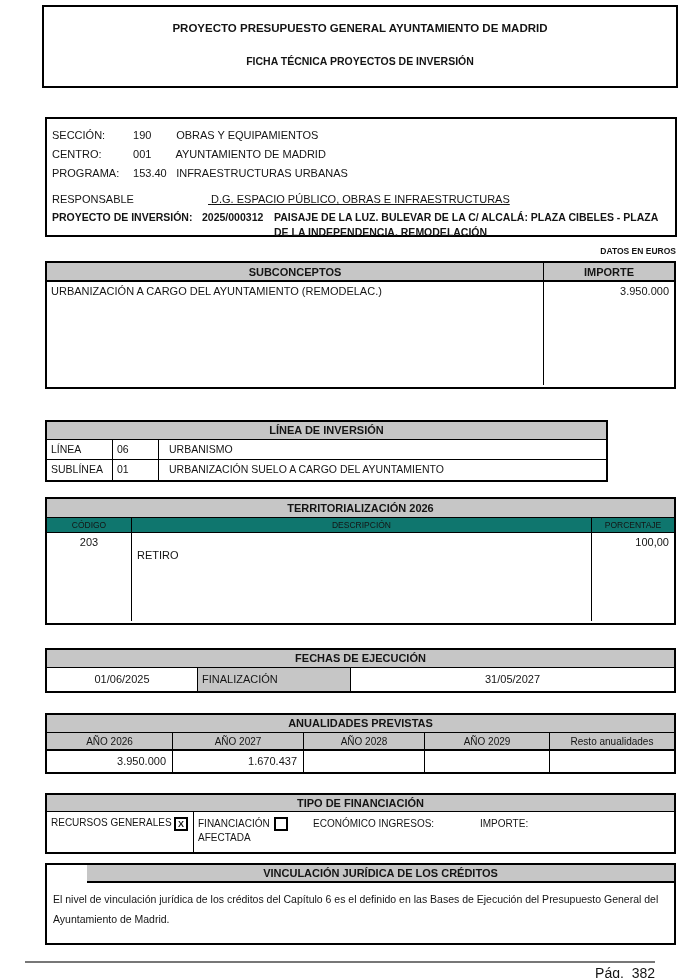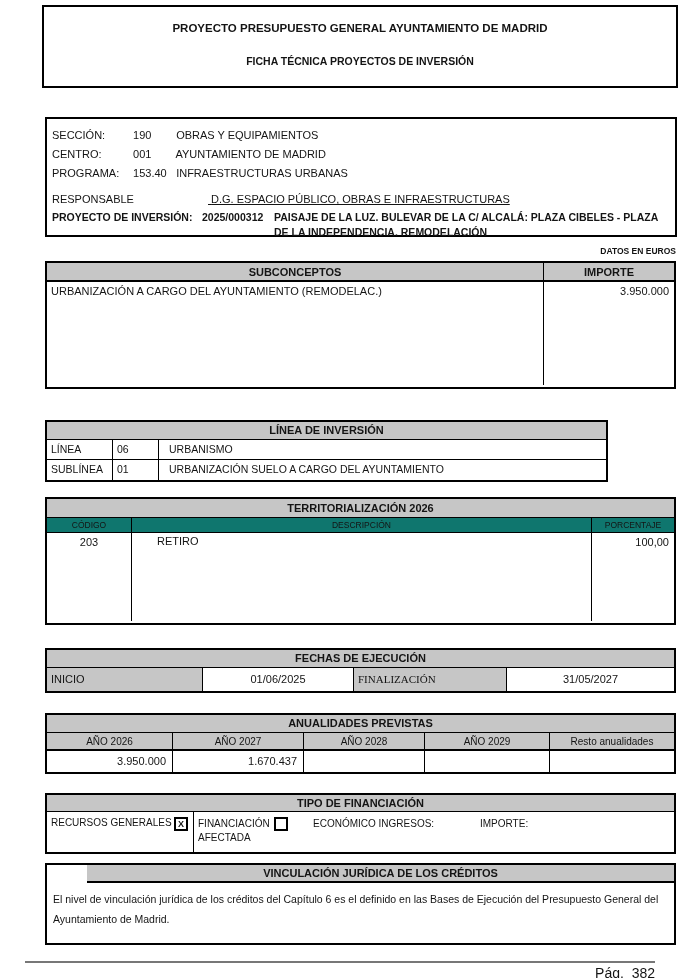--- a/index.html
+++ b/index.html
@@ -54,30 +54,30 @@
   
   .ter-box { left:45px; top:497px; width:631px; height:128px; }
   .ter-hdr { height:19px; border-bottom:1px solid #000; line-height:18px; }
   .ter-sub { display:flex; height:15px; border-bottom:1px solid #000; font-size:8.5px; }
   .ter-sub > div { background:#0f766e; text-align:center; line-height:14px; }
   .ter-s1 { width:85px; border-right:1px solid #000; flex:none; }
   .ter-s2 { flex:1; border-right:1px solid #000; }
   .ter-s3 { width:82px; flex:none; }
   .ter-body { display:flex; height:88px; font-size:11px;justify-content:center; }
   .ter-b1 { width:85px; border-right:1px solid #000; text-align:center; padding-top:3px; flex:none; }
-  .ter-b2 { flex:1; border-right:1px solid #000; padding:2px 5px 0 5px;margin-left:20px; }
+  .ter-b2 { flex:1; border-right:1px solid #000; padding:16px 5px 0 5px; }
   .ter-b3 { width:82px; text-align:right; padding:3px 5px 0 0; flex:none; }
 
   
   .fec-box { left:45px; top:648px; width:631px; }
   .fec-hdr { height:18px; border-bottom:1px solid #000; line-height:17px; }
   .fec-row { display:flex; height:23px; font-size:11px; line-height:22px; }
   .fec-c1 { width:156px; background:#c6c6c6; padding-left:4px; border-right:1px solid #000; flex:none; }
   .fec-c2 { width:151px; text-align:center; border-right:1px solid #000; flex:none; }
-  .fec-c3 { width:153px; background:#c6c6c6; padding-left:4px; border-right:1px solid #000; flex:none;font-family:Liberation Serif, serif; }
+  .fec-c3 { width:153px; background:#c6c6c6; padding-left:4px; border-right:1px solid #000; flex:none; }
   .fec-c4 { flex:1; text-align:center; }
 
   
   .anu-box { left:45px; top:713px; width:631px; }
   .anu-hdr { height:18px; border-bottom:1px solid #000; line-height:17px; }
   .anu-cols, .anu-vals { display:flex; }
   .anu-cols { height:18px; border-bottom:2px solid #000; font-size:10px; }
   .anu-cols > div { background:#c6c6c6; text-align:center; line-height:17px; border-right:1px solid #000; }
   .anu-vals { height:21px; font-size:11px; }
   .anu-vals > div { text-align:right; padding-right:6px; line-height:20px; border-right:1px solid #000; }
@@ -181,21 +181,20 @@
     <div class="ter-body">
       <div class="ter-b1">203</div>
       <div class="ter-b2">RETIRO</div>
       <div class="ter-b3">100,00</div>
     </div>
   </div>
 
   <div class="abs bx fec-box">
     <div class="bar fec-hdr">FECHAS DE EJECUCIÓN</div>
     <div class="fec-row">
-      <div class="fec-c1">INICIO</div>
       <div class="fec-c2">01/06/2025</div>
       <div class="fec-c3">FINALIZACIÓN</div>
       <div class="fec-c4">31/05/2027</div>
     </div>
   </div>
 
   <div class="abs bx anu-box">
     <div class="bar anu-hdr">ANUALIDADES PREVISTAS</div>
     <div class="anu-cols">
       <div class="anu-c1">AÑO 2026</div>

